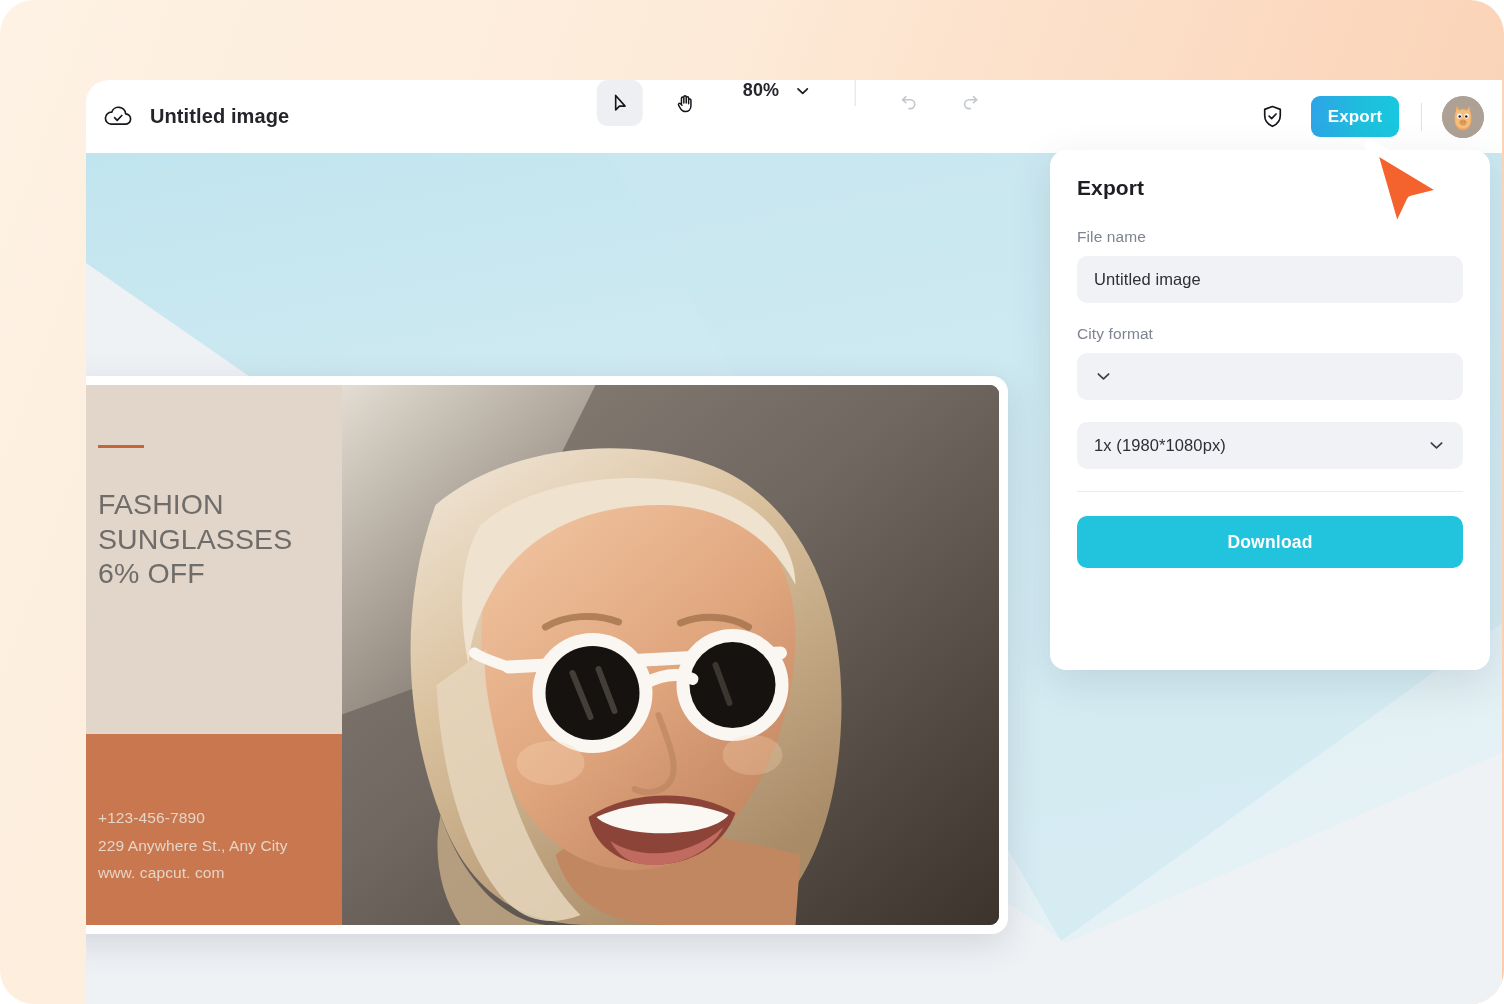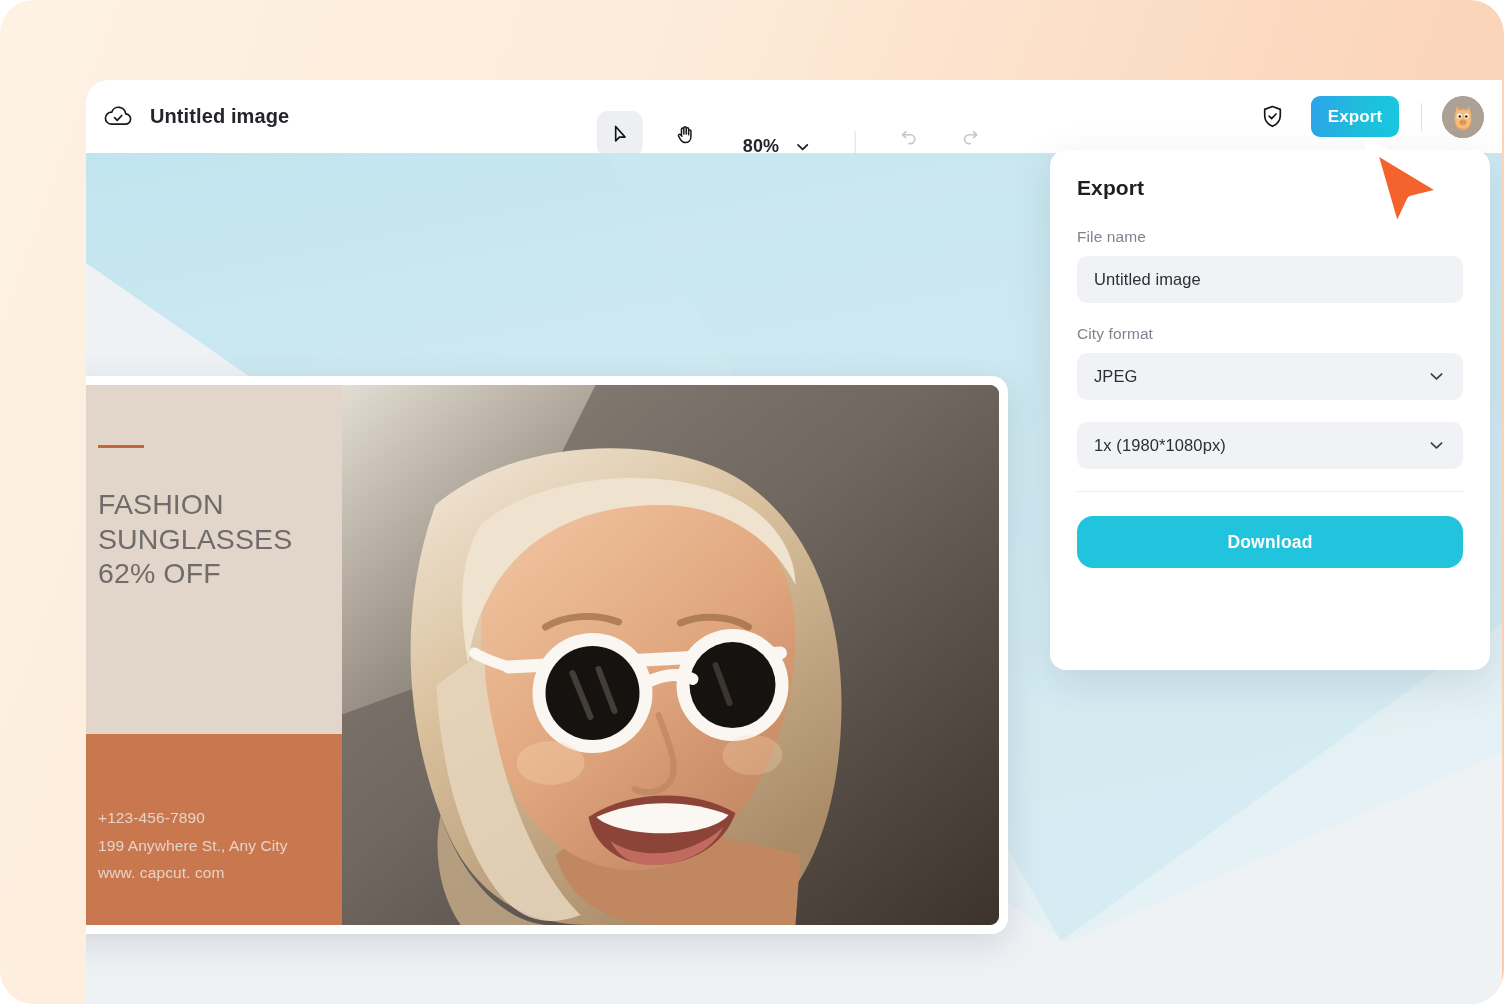--- a/index.html
+++ b/index.html
@@ -62,21 +62,21 @@
     white-space: nowrap;
   }
 
   .tb-center {
     position: absolute;
     left: 50%;
     transform: translateX(-50%);
     top: 0;
     height: 77px;
     display: flex;
-    align-items: flex-end;
+    align-items: flex-start;
     gap: 19px;
   }
 
   .tool-btn {
     width: 46px; height: 46px;
     border-radius: 11px;
     display: flex; align-items: center; justify-content: center;
     background: transparent;
     border: none;
     cursor: pointer;
@@ -297,21 +297,21 @@
 
   #panel-divider {
     height: 1px;
     background: #E9ECF0;
     margin: 11px 0 24px 0;
   }
 
   #download-btn {
     width: 100%;
     height: 52px;
-    border-radius: 16px;
+    border-radius: 10px;
     border: none;
     background: #22C3DC;
     color: #FFFFFF;
     font-size: 17.5px;
     font-weight: bold;
     cursor: pointer;
     letter-spacing: .2px;
   }
 
   
@@ -426,25 +426,25 @@
       </svg>
 
       <div id="design-card">
         <div id="design-inner">
 
           <div id="design-left">
             <div id="design-left-top">
               <div id="accent-rule"></div>
               <div id="headline">FASHION
 SUNGLASSES
-62% OFF</div>
+6% OFF</div>
             </div>
             <div id="design-left-bottom">
               <div class="contact-line">+123-456-7890</div>
-              <div class="contact-line">199 Anywhere St., Any City</div>
+              <div class="contact-line">229 Anywhere St., Any City</div>
               <div class="contact-line">www. capcut. com</div>
             </div>
           </div>
 
           <div id="design-photo">
             <svg viewBox="0 0 660 540" preserveAspectRatio="xMidYMid slice" width="100%" height="100%">
               <defs>
                 <linearGradient id="bgWall" x1="0" y1="0" x2="1" y2="1">
                   <stop offset="0%" stop-color="#8D857A"></stop>
                   <stop offset="45%" stop-color="#6F6760"></stop>
@@ -517,21 +517,20 @@
     <div id="export-panel">
       <div id="panel-title">Export</div>
 
       <div class="field-label">File name</div>
       <div class="field-box">
         <span class="field-value" title="Untitled image">Untitled image</span>
       </div>
 
       <div class="field-label">City format</div>
       <div class="field-box">
-        <span class="field-value">JPEG</span>
         <svg viewBox="0 0 20 20" width="19" height="19">
           <path d="M4.6 7.4l5.4 5.2 5.4-5.2" fill="none" stroke="#3C4049" stroke-width="1.8" stroke-linecap="round" stroke-linejoin="round"></path>
         </svg>
       </div>
 
       <div class="field-box">
         <span class="field-value">1x (1980*1080px)</span>
         <svg viewBox="0 0 20 20" width="19" height="19">
           <path d="M4.6 7.4l5.4 5.2 5.4-5.2" fill="none" stroke="#3C4049" stroke-width="1.8" stroke-linecap="round" stroke-linejoin="round"></path>
         </svg>

